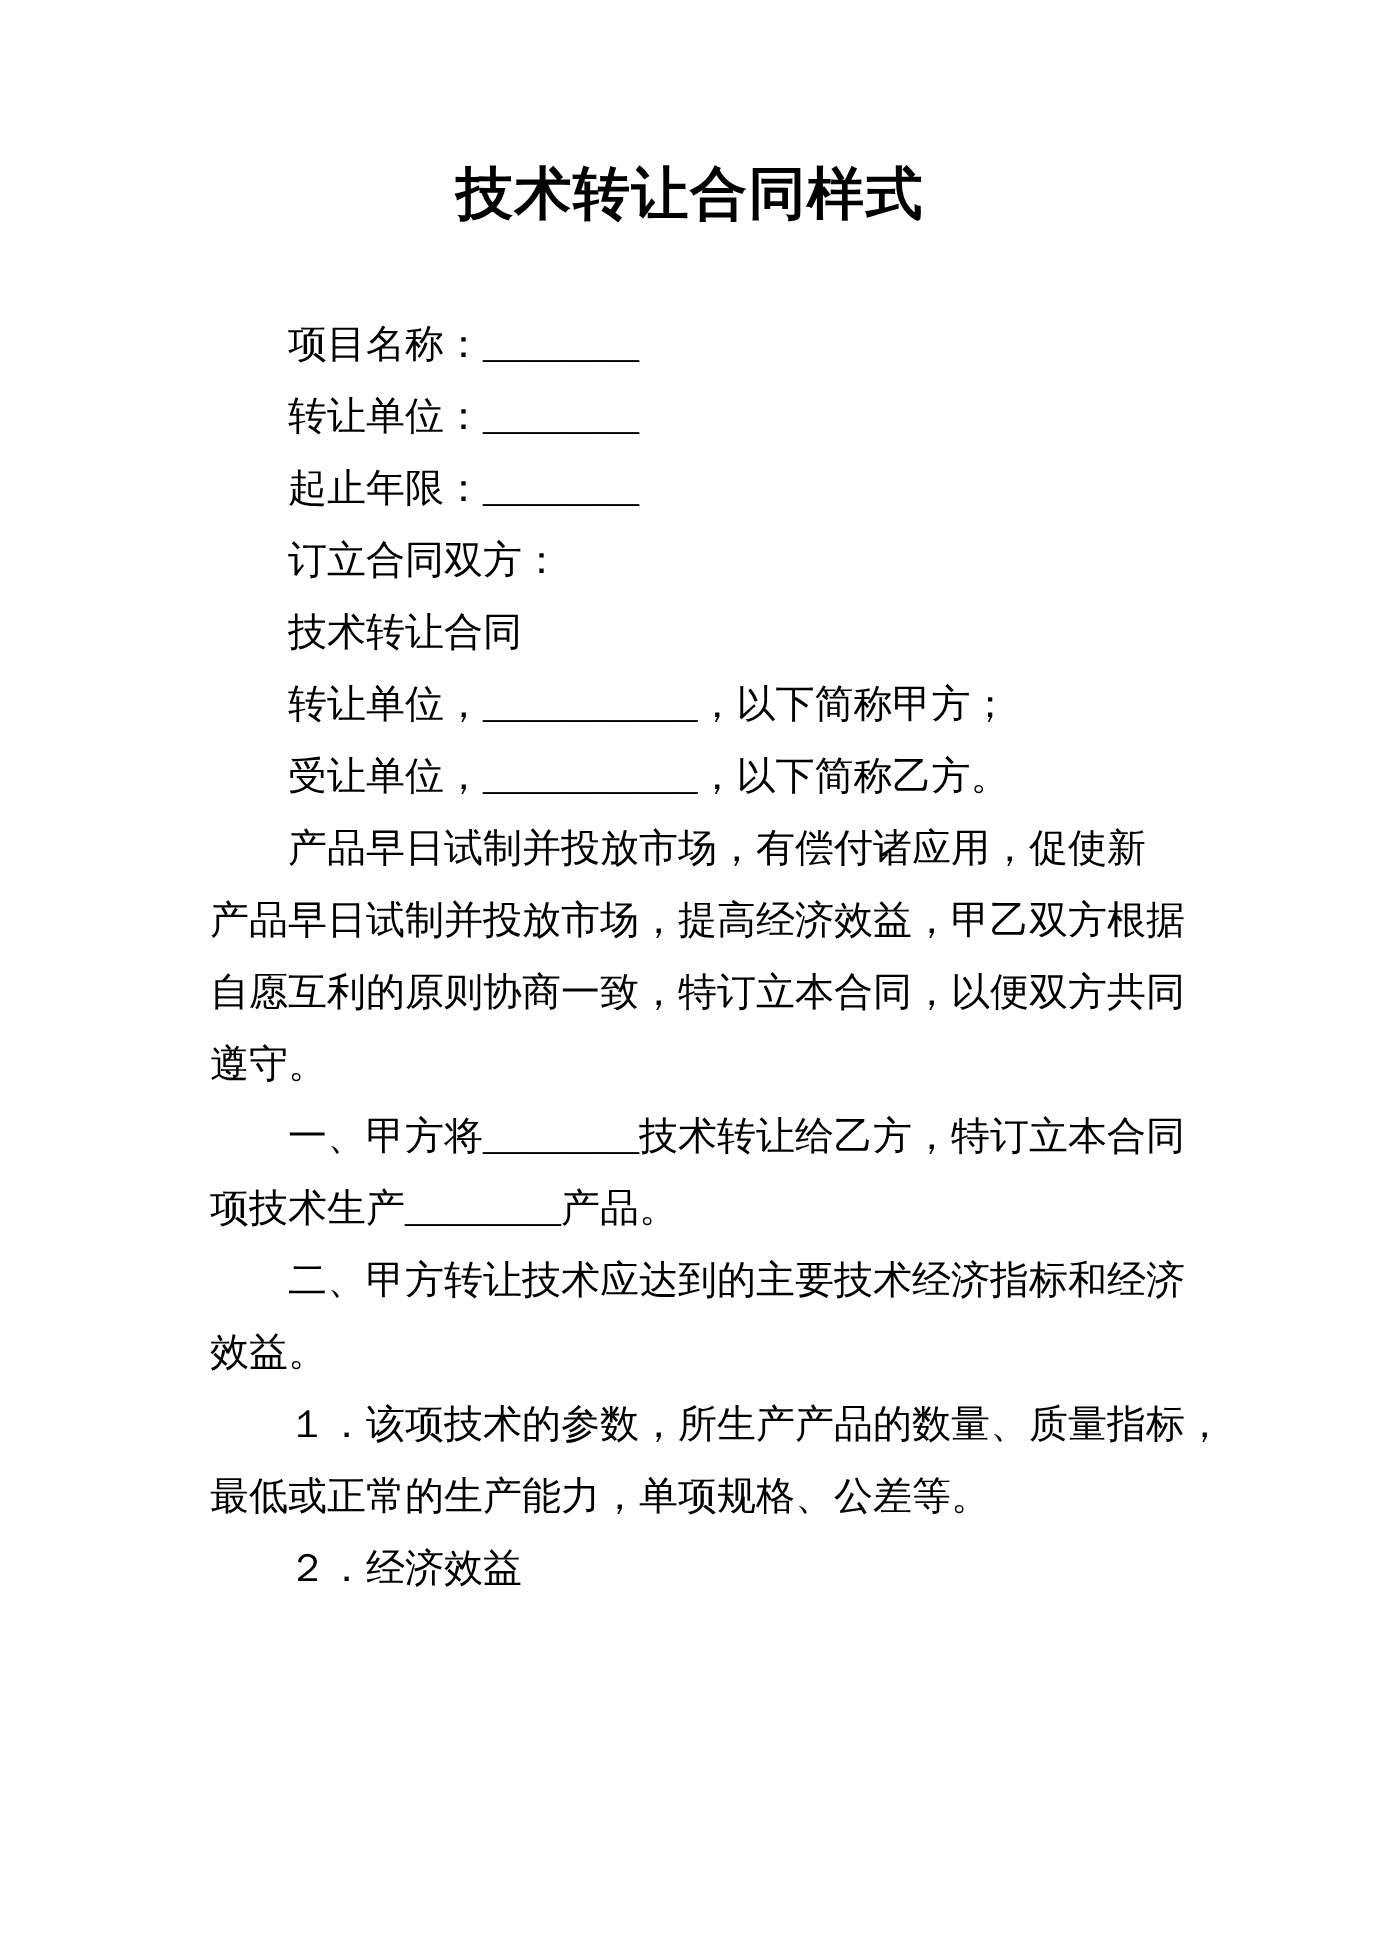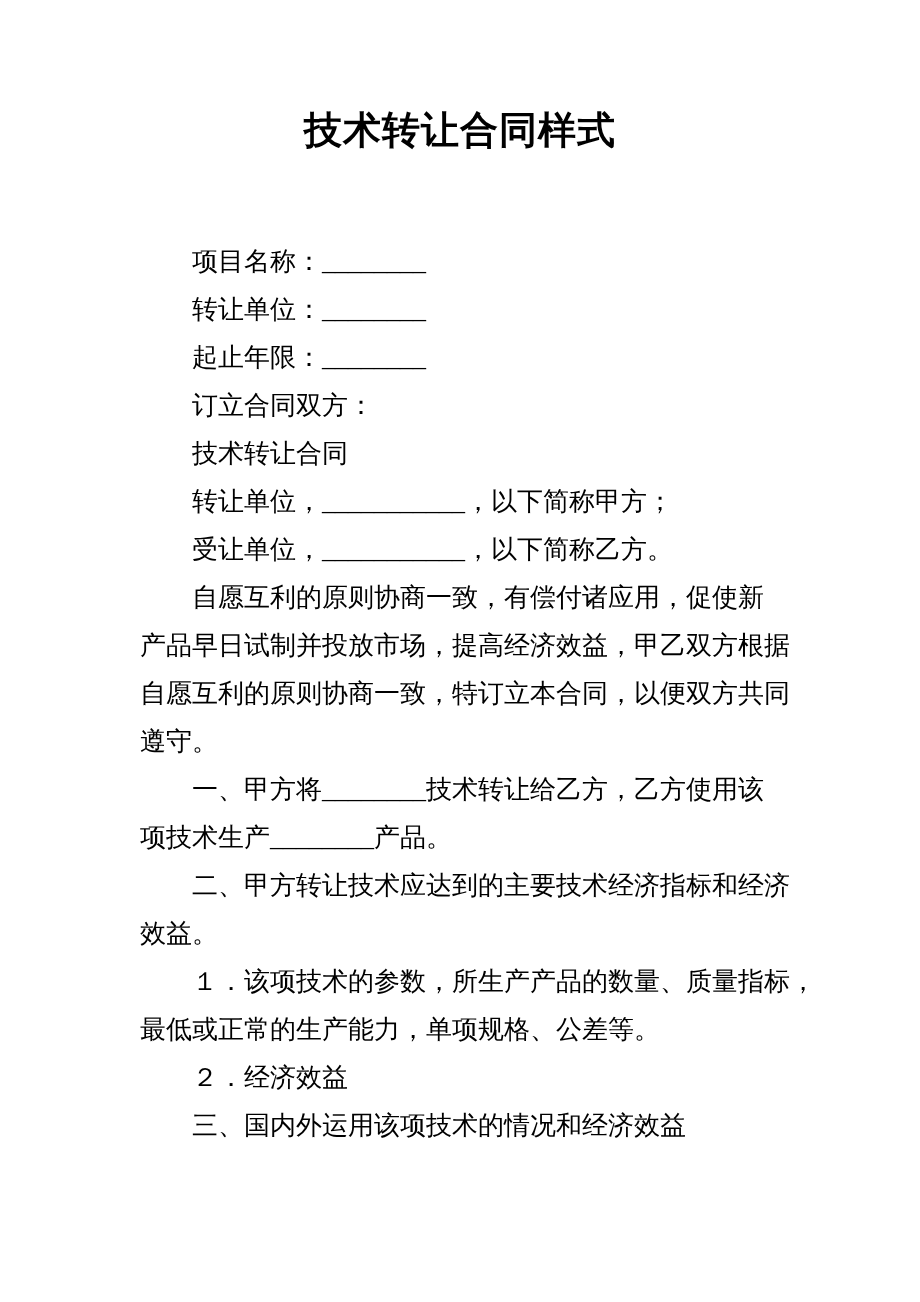--- a/index.html
+++ b/index.html
@@ -25,21 +25,21 @@
     margin: 0;
     text-align: center;
     font-size: 38px;
     font-weight: bold;
     line-height: 52px;
     letter-spacing: 1px;
     white-space: nowrap;
   }
   .doc-content {
     position: absolute;
-    top: 238px;
+    top: 206px;
     left: 140px;
     width: 680px;
   }
   .line {
     font-size: 26px;
     line-height: 48px;
     height: 48px;
     white-space: nowrap;
     color: #000000;
   }
@@ -55,27 +55,26 @@
   <h1 class="doc-title">技术转让合同样式</h1>
 
   <div class="doc-content">
     <div class="line indent">项目名称：________</div>
     <div class="line indent">转让单位：________</div>
     <div class="line indent">起止年限：________</div>
     <div class="line indent">订立合同双方：</div>
     <div class="line indent">技术转让合同</div>
     <div class="line indent">转让单位，___________，以下简称甲方；</div>
     <div class="line indent">受让单位，___________，以下简称乙方。</div>
-    <div class="line indent">自愿互利的原则协商一致，有偿付诸应用，促使新</div>
+    <div class="line indent">产品早日试制并投放市场，有偿付诸应用，促使新</div>
     <div class="line">产品早日试制并投放市场，提高经济效益，甲乙双方根据</div>
     <div class="line">自愿互利的原则协商一致，特订立本合同，以便双方共同</div>
     <div class="line">遵守。</div>
-    <div class="line indent">一、甲方将________技术转让给乙方，乙方使用该</div>
+    <div class="line indent">一、甲方将________技术转让给乙方，特订立本合同</div>
     <div class="line">项技术生产________产品。</div>
     <div class="line indent">二、甲方转让技术应达到的主要技术经济指标和经济</div>
     <div class="line">效益。</div>
     <div class="line indent">１．该项技术的参数，所生产产品的数量、质量指标，</div>
     <div class="line">最低或正常的生产能力，单项规格、公差等。</div>
     <div class="line indent">２．经济效益</div>
-    <div class="line indent">三、国内外运用该项技术的情况和经济效益</div>
   </div>
 
 </div>
 
 </body></html>

